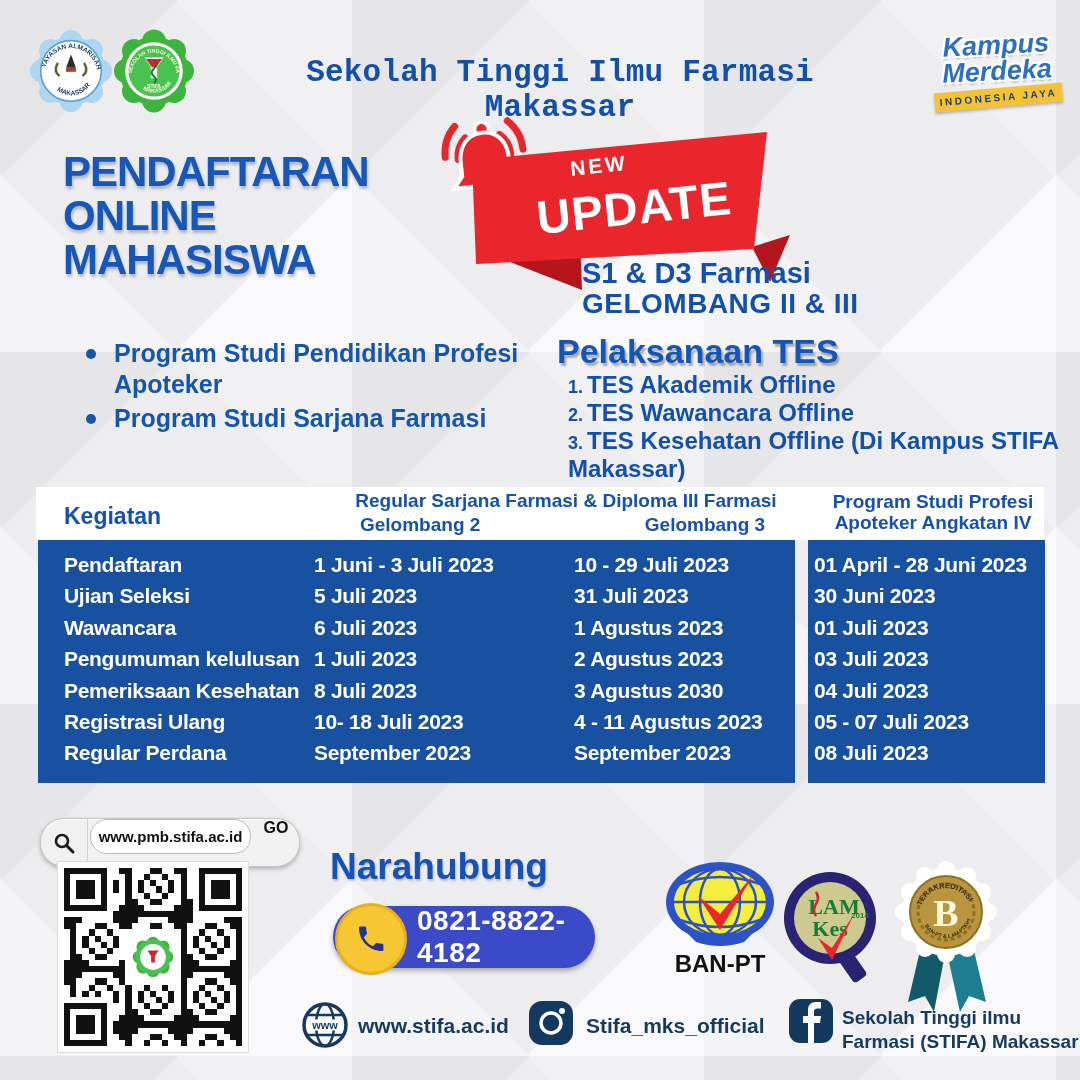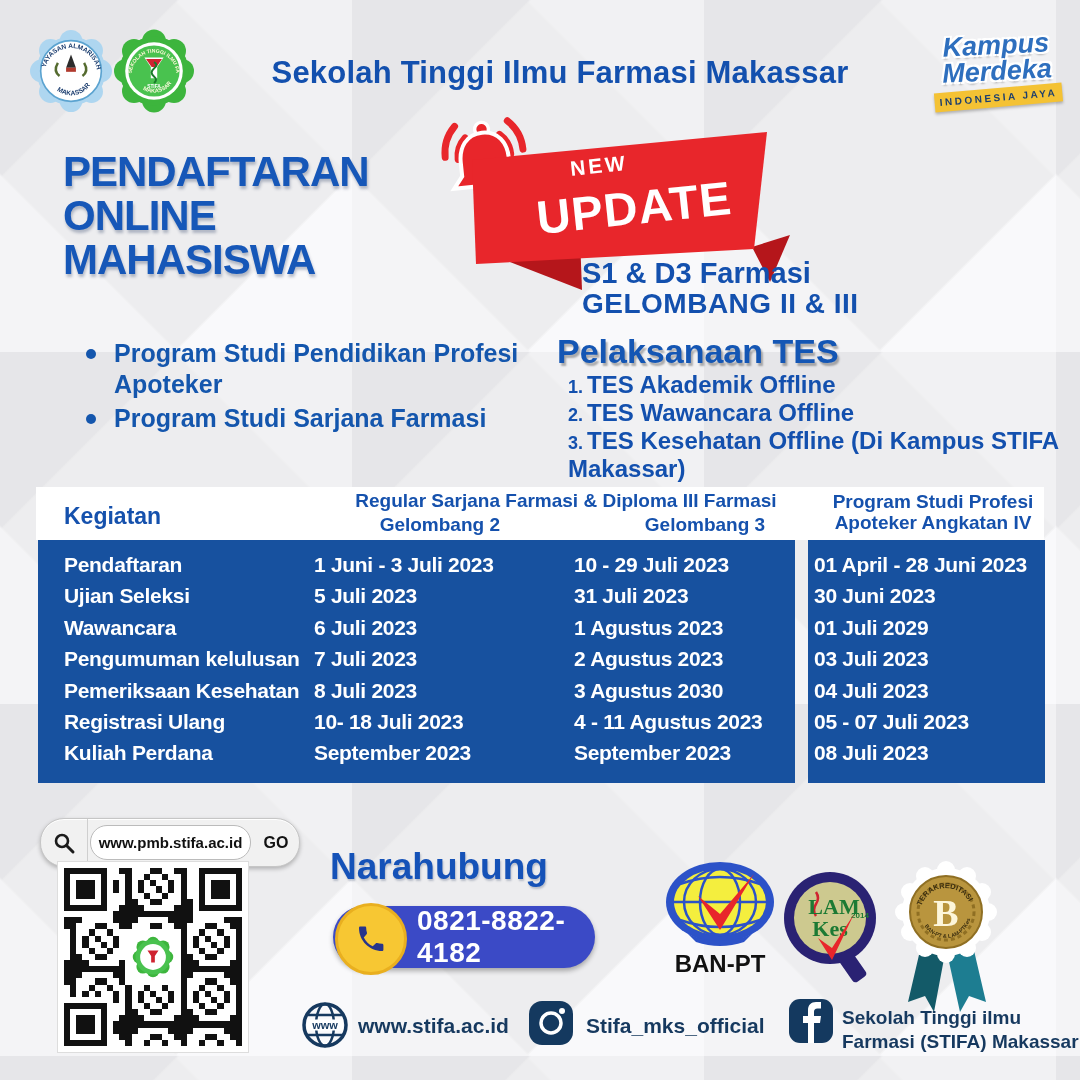--- a/index.html
+++ b/index.html
@@ -8,21 +8,21 @@
     background-color:#ededef;
     background-image:
       linear-gradient(45deg,#f4f4f6 25%,transparent 25.5%),
       linear-gradient(-45deg,#f9f9fb 25%,transparent 25.5%),
       linear-gradient(135deg,#e6e6e9 25%,transparent 25.5%),
       linear-gradient(-135deg,#f1f1f3 25%,transparent 25.5%);
     background-size:352px 352px;}
   .abs{position:absolute;}
   
   .main-title{left:250px;top:55px;width:620px;text-align:center;font-size:31px;font-weight:800;
-    color:#1350ae;letter-spacing:.2px;}
+    color:#1350ae;letter-spacing:.2px;font-family:Liberation Mono, monospace;}
   .km{left:922px;top:32px;width:150px;text-align:center;transform:rotate(-3deg);}
   .km-line{font-size:27px;line-height:26px;font-weight:800;font-style:italic;color:#2e6fbe;
     text-shadow:-2px -2px 0 #fff,2px -2px 0 #fff,-2px 2px 0 #fff,2px 2px 0 #fff,0 3px 2px rgba(0,0,0,.25);}
   .km-ribbon{margin:4px auto 0;width:128px;background:#f4c234;color:#1d3f6e;font-size:10px;
     font-weight:800;letter-spacing:2.5px;padding:4px 0;transform:rotate(-2deg);
     box-shadow:0 2px 3px rgba(0,0,0,.25);}
   
   .heading{left:63px;top:150px;line-height:44px;font-size:42px;font-weight:800;color:#1657b8;
     letter-spacing:-1px;text-shadow:1px 3px 3px rgba(30,50,90,.3);}
   .programs{left:70px;top:330px;width:490px;margin:8px;padding:0;list-style:none;}
@@ -42,35 +42,35 @@
   .tes-head{left:557px;top:332px;font-size:34px;font-weight:800;color:#1456b4;
     text-shadow:2px 3px 2px rgba(0,0,0,.3);}
   .tes-list{left:568px;top:372px;margin:0;padding:0;list-style:none;counter-reset:tes;}
   .tes-list li{counter-increment:tes;font-size:24px;font-weight:700;color:#1350ae;line-height:26px;}
   .tes-list li::before{content:counter(tes) ".";font-weight:700;margin-right:4px;font-size:18px;}
   
   .tbl-header{left:36px;top:487px;width:1008px;height:53px;background:#fff;}
   .th{position:absolute;color:#1551ad;font-weight:800;}
   .th-activity{left:64px;top:503px;font-size:23px;}
   .th-group{left:318px;top:490px;width:496px;text-align:center;font-size:19px;}
-  .th-w2{left:360px;top:514px;width:140px;text-align:right;font-size:19px;}
+  .th-w2{left:360px;top:514px;width:140px;text-align:left;font-size:19px;}
   .th-w3{left:635px;top:514px;width:140px;text-align:center;font-size:19px;}
   .th-apo{left:830px;top:491px;width:206px;text-align:center;font-size:19px;line-height:21px;}
   .panel{background:#17519f;}
   .panel-main{left:38px;top:540px;width:757px;height:243px;}
   .panel-right{left:808px;top:540px;width:237px;height:243px;}
   .col{top:549px;color:#fff;font-size:21px;font-weight:700;line-height:31.4px;letter-spacing:-.3px;}
   .col div{white-space:nowrap;}
   .col-act{left:64px;}
   .col-g2{left:314px;}
   .col-g3{left:574px;}
   .col-apo{left:814px;}
   
   .search{left:40px;top:818px;width:258px;height:47px;background:#f1f1f1;border:1px solid #c6c6c6;
-    border-radius:24px;box-shadow:0 2px 4px rgba(0,0,0,.25), inset 0 1px 0 #fff;display:flex;align-items:center;}
+    border-radius:24px;box-shadow:0 2px 4px rgba(0,0,0,.25), inset 0 1px 0 #fff;display:flex;align-items:flex-start;}
   .search-icon-box{width:46px;height:100%;display:flex;align-items:center;justify-content:center;
     border-right:1px solid #cfcfcf;}
   .search-field{flex:1;height:33px;margin:0 2px;background:#fff;border:1px solid #bbb;border-radius:17px;
     display:flex;align-items:center;justify-content:center;font-size:15px;font-weight:800;color:#111;}
   .search-go{width:46px;text-align:center;font-size:16px;font-weight:800;color:#111;}
   
   .qr{left:58px;top:862px;width:190px;height:190px;background:#fff;padding:6px;box-sizing:border-box;
     box-shadow:0 0 0 1px #ddd;}
   .qr-logo{position:absolute;left:50%;top:50%;width:52px;height:52px;transform:translate(-50%,-50%);
     background:#fff;border-radius:50%;display:flex;align-items:center;justify-content:center;}
@@ -225,44 +225,44 @@
   <div class="abs panel panel-main"></div>
   <div class="abs panel panel-right"></div>
 
   <div class="abs col col-act">
     <div>Pendaftaran</div>
     <div>Ujian Seleksi</div>
     <div>Wawancara</div>
     <div>Pengumuman kelulusan</div>
     <div>Pemeriksaan Kesehatan</div>
     <div>Registrasi Ulang</div>
-    <div>Kuliah Perdana</div>
+    <div>Regular Perdana</div>
   </div>
   <div class="abs col col-g2">
     <div>1 Juni - 3 Juli 2023</div>
     <div>5 Juli 2023</div>
     <div>6 Juli 2023</div>
-    <div>7 Juli 2023</div>
+    <div>1 Juli 2023</div>
     <div>8  Juli 2023</div>
     <div>10- 18 Juli 2023</div>
     <div>September 2023</div>
   </div>
   <div class="abs col col-g3">
     <div>10 - 29  Juli 2023</div>
     <div>31 Juli 2023</div>
     <div>1 Agustus 2023</div>
     <div>2 Agustus 2023</div>
     <div>3 Agustus 2030</div>
     <div>4 - 11 Agustus 2023</div>
     <div>September 2023</div>
   </div>
   <div class="abs col col-apo">
     <div>01 April - 28 Juni 2023</div>
     <div>30 Juni 2023</div>
-    <div>01 Juli 2029</div>
+    <div>01 Juli 2023</div>
     <div>03 Juli 2023</div>
     <div>04 Juli 2023</div>
     <div>05 - 07 Juli 2023</div>
     <div>08 Juli 2023</div>
   </div>
 
   <div class="abs search">
     <div class="search-icon-box">
       <svg viewBox="0 0 24 24" width="24" height="24">
         <circle cx="10" cy="10" r="6" fill="none" stroke="#1b1b1b" stroke-width="2.6"></circle>

